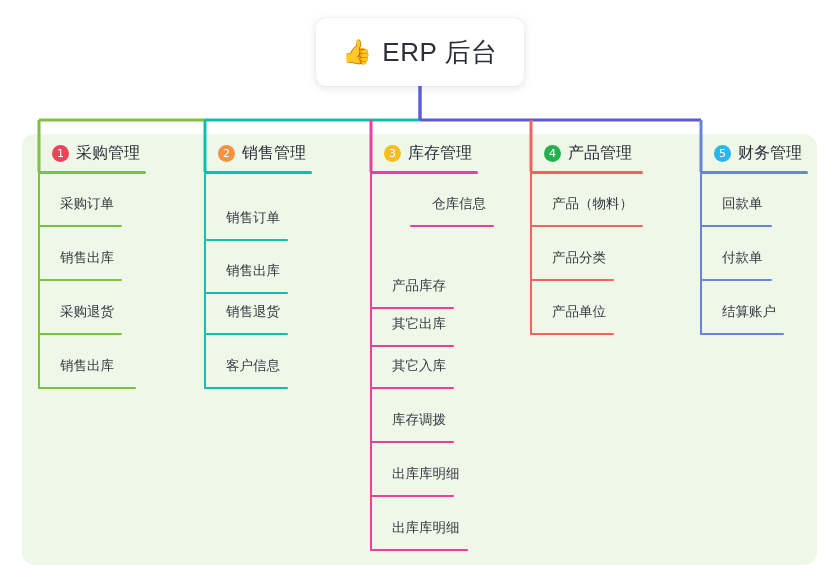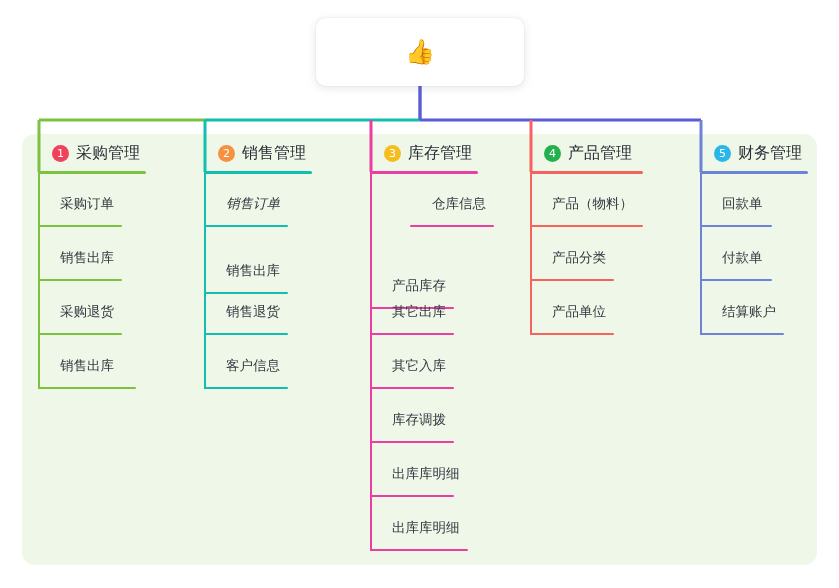--- a/index.html
+++ b/index.html
@@ -160,20 +160,21 @@
       <line x1="39" y1="120" x2="39" y2="172" stroke="#7cc13f" stroke-width="3" stroke-linecap="butt"></line>
       <line x1="205" y1="120" x2="205" y2="172" stroke="#11bfae" stroke-width="3" stroke-linecap="butt"></line>
       <line x1="371" y1="120" x2="371" y2="172" stroke="#e83fa0" stroke-width="3" stroke-linecap="butt"></line>
       <line x1="531" y1="120" x2="531" y2="172" stroke="#f4635e" stroke-width="3" stroke-linecap="butt"></line>
       <line x1="701" y1="120" x2="701" y2="172" stroke="#6a85d8" stroke-width="3" stroke-linecap="butt"></line>
     </svg>
 
   <div class="root-card">
     <div class="root-inner">
       <span class="root-emoji">👍</span>
+      <span class="root-title">ERP 后台</span>
     </div>
   </div>
 
   <div class="columns" id="columns">
       <div class="column" style="left: 38px; width: 108px;">
         <div class="col-head">
           <span class="badge" style="background: rgb(242, 65, 90);">1</span>
           <span class="col-title">采购管理</span>
         </div>
         <div class="head-rule" style="width: 108px; background: rgb(124, 193, 63);"></div>
@@ -195,21 +196,21 @@
           <div class="leaf-rule" style="width: 98px; background: rgb(124, 193, 63);"></div>
         </div>
       </div>
       <div class="column" style="left: 204px; width: 108px;">
         <div class="col-head">
           <span class="badge" style="background: rgb(245, 145, 64);">2</span>
           <span class="col-title">销售管理</span>
         </div>
         <div class="head-rule" style="width: 108px; background: rgb(17, 191, 174);"></div>
         <div class="spine" style="height: 216px; background: rgb(17, 191, 174);"></div>
-        <div class="leaf" style="top: 33px; width: 84px; font-style: italic;">
+        <div class="leaf" style="top: 47px; width: 84px;">
           <span class="leaf-label">销售订单</span>
           <div class="leaf-rule" style="width: 84px; background: rgb(17, 191, 174);"></div>
         </div>
         <div class="leaf" style="top: 100px; width: 84px;">
           <span class="leaf-label">销售出库</span>
           <div class="leaf-rule" style="width: 84px; background: rgb(17, 191, 174);"></div>
         </div>
         <div class="leaf" style="top: 141px; width: 84px;">
           <span class="leaf-label">销售退货</span>
           <div class="leaf-rule" style="width: 84px; background: rgb(17, 191, 174);"></div>
@@ -227,21 +228,21 @@
         <div class="head-rule" style="width: 108px; background: rgb(232, 63, 160);"></div>
         <div class="spine" style="height: 378px; background: rgb(232, 63, 160);"></div>
         <div class="leaf" style="top: 33px; width: 84px; margin-left: 40px;">
           <span class="leaf-label">仓库信息</span>
           <div class="leaf-rule" style="width: 84px; background: rgb(232, 63, 160);"></div>
         </div>
         <div class="leaf" style="top: 87px; width: 84px; margin-top: 28px;">
           <span class="leaf-label">产品库存</span>
           <div class="leaf-rule" style="width: 84px; background: rgb(232, 63, 160);"></div>
         </div>
-        <div class="leaf" style="top: 141px; width: 84px;">
+        <div class="leaf" style="top: 153px; width: 84px;">
           <span class="leaf-label">其它出库</span>
           <div class="leaf-rule" style="width: 84px; background: rgb(232, 63, 160);"></div>
         </div>
         <div class="leaf" style="top: 195px; width: 84px;">
           <span class="leaf-label">其它入库</span>
           <div class="leaf-rule" style="width: 84px; background: rgb(232, 63, 160);"></div>
         </div>
         <div class="leaf" style="top: 249px; width: 84px;">
           <span class="leaf-label">库存调拨</span>
           <div class="leaf-rule" style="width: 84px; background: rgb(232, 63, 160);"></div>

